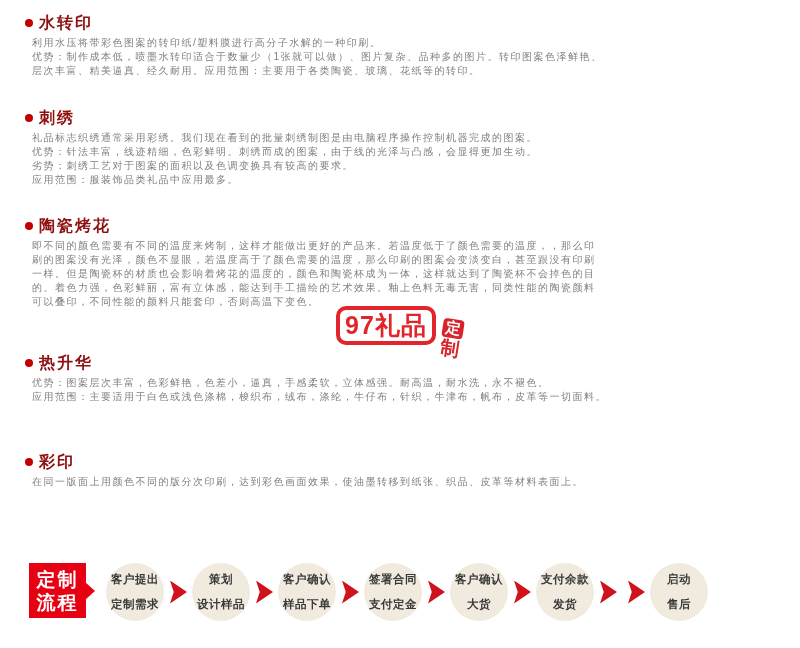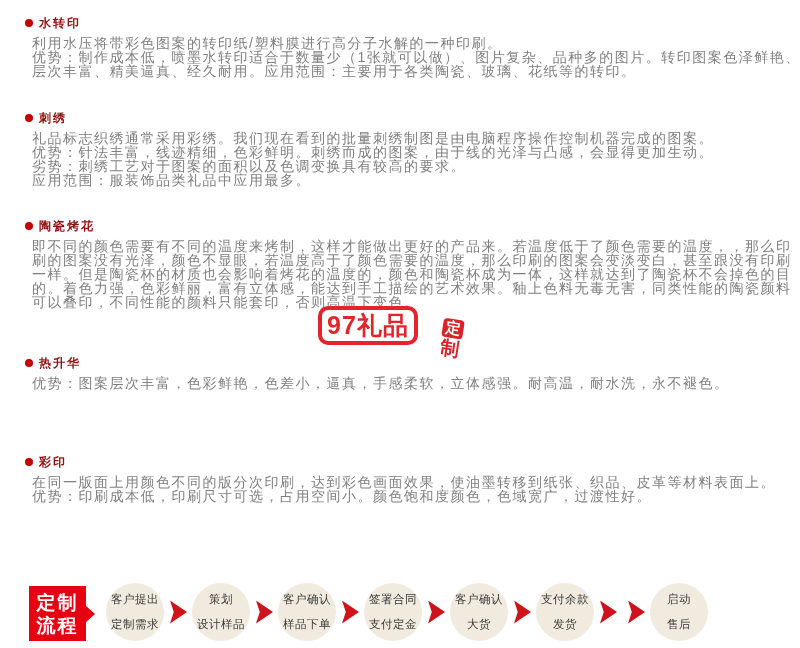--- a/index.html
+++ b/index.html
@@ -6,59 +6,59 @@
   body{
     width:800px;height:648px;background:#ffffff;position:relative;overflow:hidden;
     font-family:"Liberation Sans","DejaVu Sans",sans-serif;
   }
   .page{position:absolute;inset:0;}
 
   
   .sec{position:absolute;left:0;width:800px;}
   .sec-head{position:absolute;left:25px;top:0;display:flex;align-items:center;height:14px;}
   .bullet{width:8px;height:8px;border-radius:50%;background:#c30000;flex:0 0 auto;}
-  .sec-title{margin-left:6px;color:#8e1010;font-size:12px;font-weight:bold;letter-spacing:2px;white-space:nowrap;}
+  .sec-title{margin-left:6px;color:#8e1010;font-size:16px;font-weight:bold;letter-spacing:2px;white-space:nowrap;}
   .sec-body{position:absolute;left:32px;top:20px;}
-  .bodyline{font-size:14px;line-height:14px;color:#7f7f7f;letter-spacing:1.5px;white-space:nowrap;}
+  .bodyline{font-size:10px;line-height:14px;color:#7f7f7f;letter-spacing:1.5px;white-space:nowrap;}
 
   
   .wm-box{
-    position:absolute;left:318px;top:306px;width:92px;height:31px;
+    position:absolute;left:336px;top:306px;width:92px;height:31px;
     border:4px solid #e2242b;border-radius:10px;background:rgba(255,255,255,0.88);
     display:flex;align-items:center;justify-content:center;
     color:#e2242b;font-weight:bold;font-size:25px;letter-spacing:1px;z-index:6;white-space:nowrap;
   }
   .wm-seal{
     position:absolute;left:441px;top:319px;z-index:6;transform:rotate(9deg);
     display:flex;flex-direction:column;align-items:center;line-height:1;
     font-family:"Liberation Serif","DejaVu Serif",serif;font-weight:bold;
   }
   .seal-top{
     display:block;background:#d9232b;color:#ffffff;border-radius:4px;
     font-size:15px;padding:2px 3px;
   }
   .seal-bottom{display:block;color:#d9232b;font-size:19px;margin-top:1px;}
 
   
-  .flow{position:absolute;left:29px;top:581px;height:60px;display:flex;align-items:flex-end;}
+  .flow{position:absolute;left:29px;top:563px;height:60px;display:flex;align-items:flex-start;}
   .flow-label{
     position:relative;width:57px;height:55px;background:#e60012;flex:0 0 auto;
     display:flex;flex-direction:column;align-items:center;justify-content:center;
     color:#ffffff;font-weight:bold;font-size:19px;line-height:23px;letter-spacing:2px;
   }
   .flow-label-tip{
     position:absolute;right:-9px;top:50%;transform:translateY(-50%);
     width:0;height:0;border-left:10px solid #e60012;
     border-top:9px solid transparent;border-bottom:9px solid transparent;
   }
   .steps{display:flex;align-items:center;margin-left:20px;}
   .circle{
     width:58px;height:58px;border-radius:50%;background:#f1ebdf;flex:0 0 auto;
     display:flex;flex-direction:column;align-items:center;justify-content:center;
-    color:#3a3a3a;font-weight:normal;font-size:11.5px;line-height:13.5px;letter-spacing:0.5px;
+    color:#3a3a3a;font-weight:bold;font-size:11.5px;line-height:13.5px;letter-spacing:0.5px;
     text-align:center;white-space:nowrap;gap:12px;
   }
   .arrow{
     width:17px;height:23px;margin:0 5px 0 6px;flex:0 0 auto;background:#d0121c;
     clip-path:polygon(0 0,100% 50%,0 100%,22% 50%);
   }
 </style>
 </head>
 <body>
 
@@ -101,30 +101,30 @@
           <div class="bodyline">可以叠印，不同性能的颜料只能套印，否则高温下变色。</div>
         </div>
       </section>
       <section class="sec" style="top: 356px;">
         <div class="sec-head">
           <span class="bullet"></span>
           <span class="sec-title">热升华</span>
         </div>
         <div class="sec-body">
           <div class="bodyline">优势：图案层次丰富，色彩鲜艳，色差小，逼真，手感柔软，立体感强。耐高温，耐水洗，永不褪色。</div>
+          <div class="bodyline">应用范围：主要适用于白色或浅色涤棉，梭织布，绒布，涤纶，牛仔布，针织，牛津布，帆布，皮革等一切面料。</div>
         </div>
       </section>
       <section class="sec" style="top: 455px;">
         <div class="sec-head">
           <span class="bullet"></span>
           <span class="sec-title">彩印</span>
         </div>
         <div class="sec-body">
           <div class="bodyline">在同一版面上用颜色不同的版分次印刷，达到彩色画面效果，使油墨转移到纸张、织品、皮革等材料表面上。</div>
-          <div class="bodyline">优势：印刷成本低，印刷尺寸可选，占用空间小。颜色饱和度颜色，色域宽广，过渡性好。</div>
         </div>
       </section>
     </main>
 
   <div class="wm-box">
     <span>97礼品</span>
   </div>
   <div class="wm-seal">
     <span class="seal-top">定</span>
     <span class="seal-bottom">制</span>

